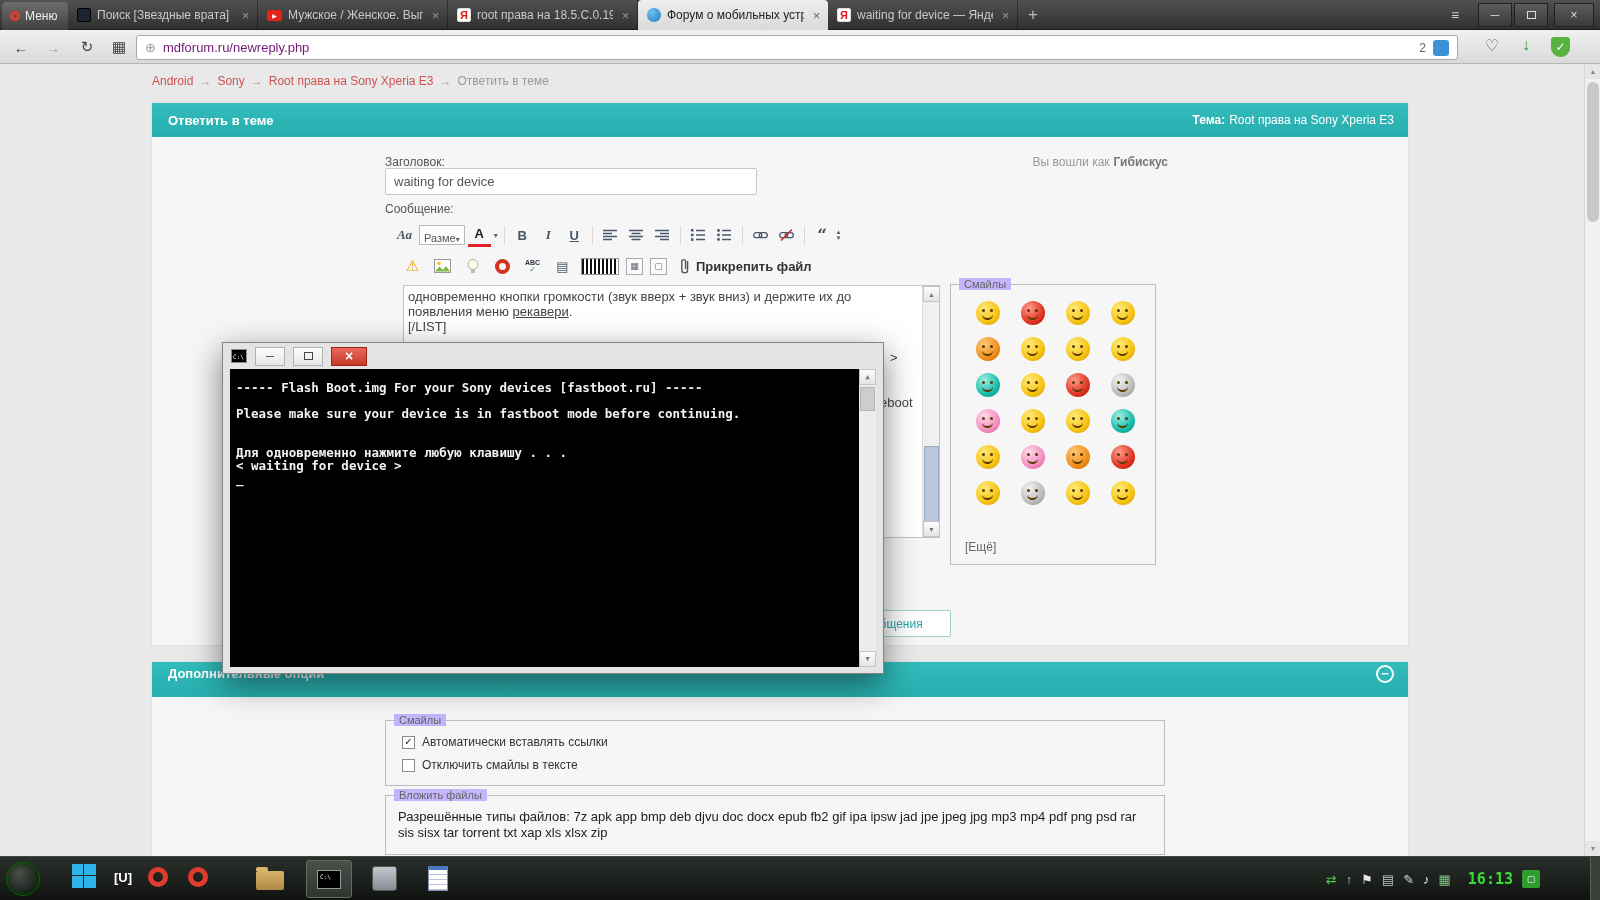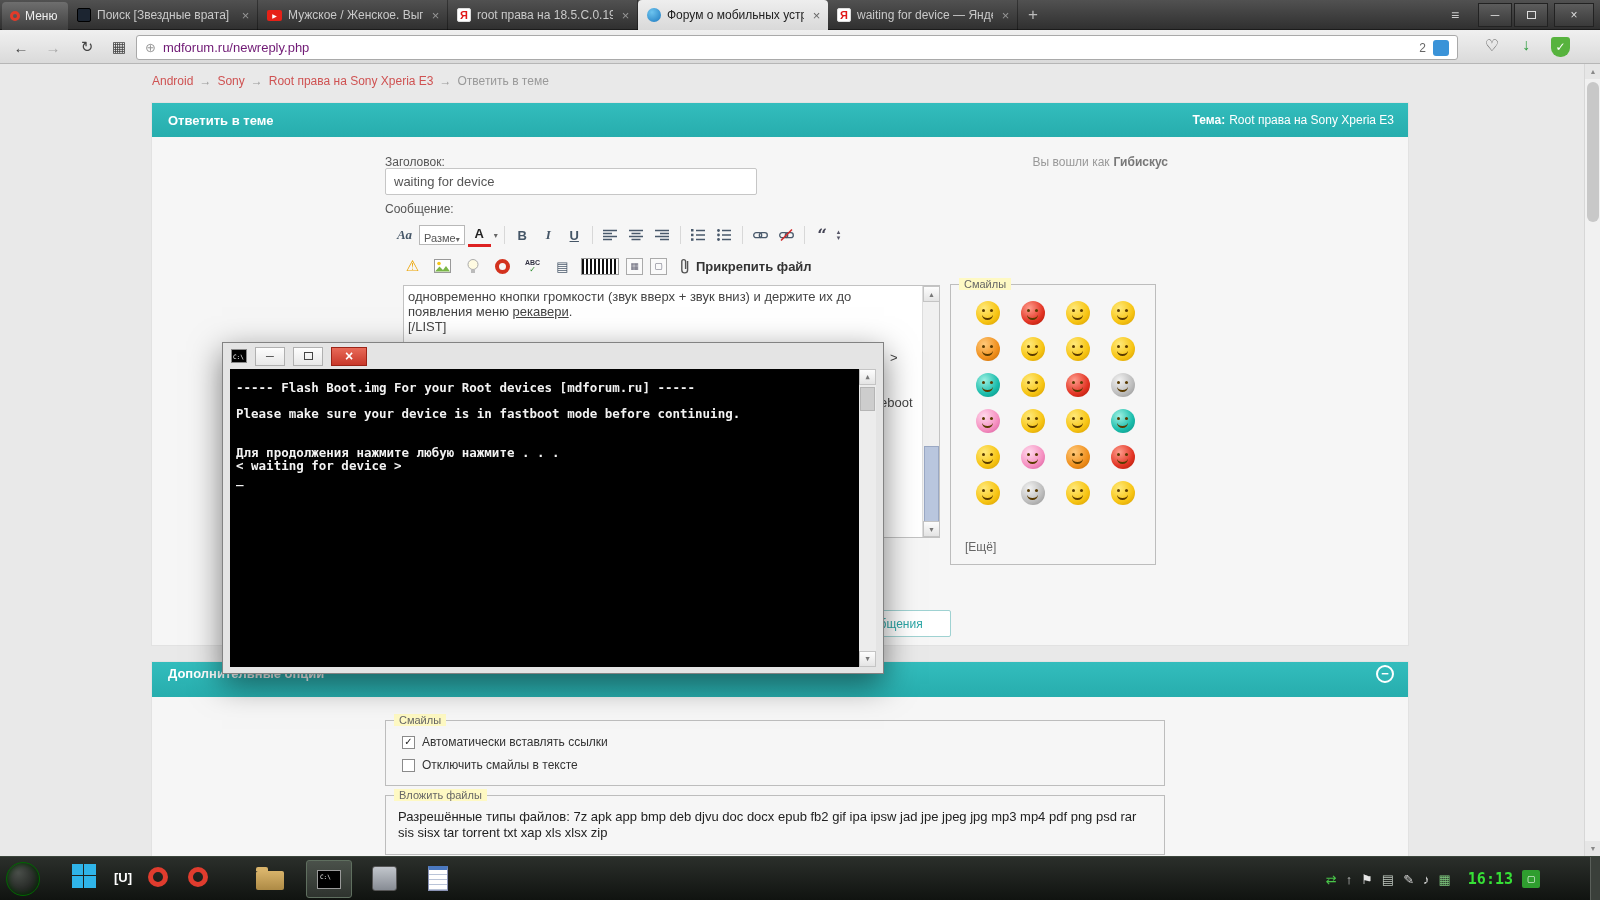--- a/index.html
+++ b/index.html
@@ -76,21 +76,21 @@
 .msg-line{height:15.2px;line-height:15.2px;white-space:pre}
 .mlink{text-decoration:underline}
 .frag1{padding-left:482px}
 .frag2{padding-left:472px}
 .txt-sb{position:absolute;right:0;top:0;bottom:0;width:17px;background:#f0f0f0;border-left:1px solid #ddd}
 .sb-a{position:absolute;left:0;width:17px;height:16px;background:linear-gradient(#fdfdfd,#e4e4e4);border:1px solid #c4c4c4;color:#777;font-size:7px;display:flex;align-items:center;justify-content:center}
 .sb-th{position:absolute;left:1px;width:15px;background:#b9c6de;border:1px solid #9aa8c4}
 
 
 .fs{position:absolute;border:1px solid #bdbdbd}
-.fs-leg{position:absolute;top:-7px;left:8px;background:#fef9c3;padding:0 5px;font-size:11px;color:#666}
+.fs-leg{position:absolute;top:-7px;left:8px;background:#c4b5fd;padding:0 5px;font-size:11px;color:#666}
 .sm-grid{position:absolute;left:14px;top:16px;width:180px;display:grid;grid-template-columns:repeat(4,1fr);row-gap:12px;justify-items:center}
 .sm{width:24px;height:24px;border-radius:50%;background:radial-gradient(circle at 35% 30%,#ffe97a,#f7c412 60%,#cf9602);position:relative;display:inline-block}
 .sm::before{content:"";position:absolute;width:3px;height:3px;background:#5a3b00;border-radius:50%;left:6px;top:8px;box-shadow:8px 0 0 #5a3b00}
 .sm::after{content:"";position:absolute;left:6px;top:11px;width:11px;height:6px;border:2px solid #5a3b00;border-top:none;border-left:none;border-right:none;border-radius:0 0 10px 10px}
 .c-r{background:radial-gradient(circle at 35% 30%,#ff9d8d,#e23424 60%,#a51300)}
 .c-c{background:radial-gradient(circle at 35% 30%,#9ef0e2,#19bcab 60%,#0b8a7d)}
 .c-p{background:radial-gradient(circle at 35% 30%,#ffd9ec,#f58fc0 60%,#d4559a)}
 .c-g{background:radial-gradient(circle at 35% 30%,#f2f2f2,#bcbcbc 60%,#8e8e8e)}
 .c-o{background:radial-gradient(circle at 35% 30%,#ffc97a,#f08f1c 60%,#bf6400)}
 .more-lk{position:absolute;font-size:12px;color:#666}
@@ -418,26 +418,26 @@
   <div class="cmdwin">
     <div class="cmd-title">
       <span class="cmd-ico">C:\</span>
       <span class="cmd-b">─</span>
       <span class="cmd-b">
           <span class="wc-box"></span>
         </span>
       <span class="cmd-b cmd-x">×</span>
     </div>
     <div class="console">
-      <div class="cmd-line">----- Flash Boot.img For your Root devices [mdforum.ru] -----</div>
+      <div class="cmd-line">----- Flash Boot.img For your Sony devices [fastboot.ru] -----</div>
       <div class="cmd-line"></div>
       <div class="cmd-line">Please make sure your device is in fastboot mode before continuing.</div>
       <div class="cmd-line"></div>
       <div class="cmd-line"></div>
-      <div class="cmd-line">Для продолжения нажмите любую нажмите . . .</div>
+      <div class="cmd-line">Для одновременно нажмите любую клавишу . . .</div>
       <div class="cmd-line">&lt; waiting for device &gt;</div>
       <div class="cmd-line">_</div>
       <div class="con-sb">
         <span class="sb-a" style="top:0">▲</span>
         <span class="con-th"></span>
         <span class="sb-a" style="bottom:0">▼</span>
       </div>
     </div>
   </div>
 

